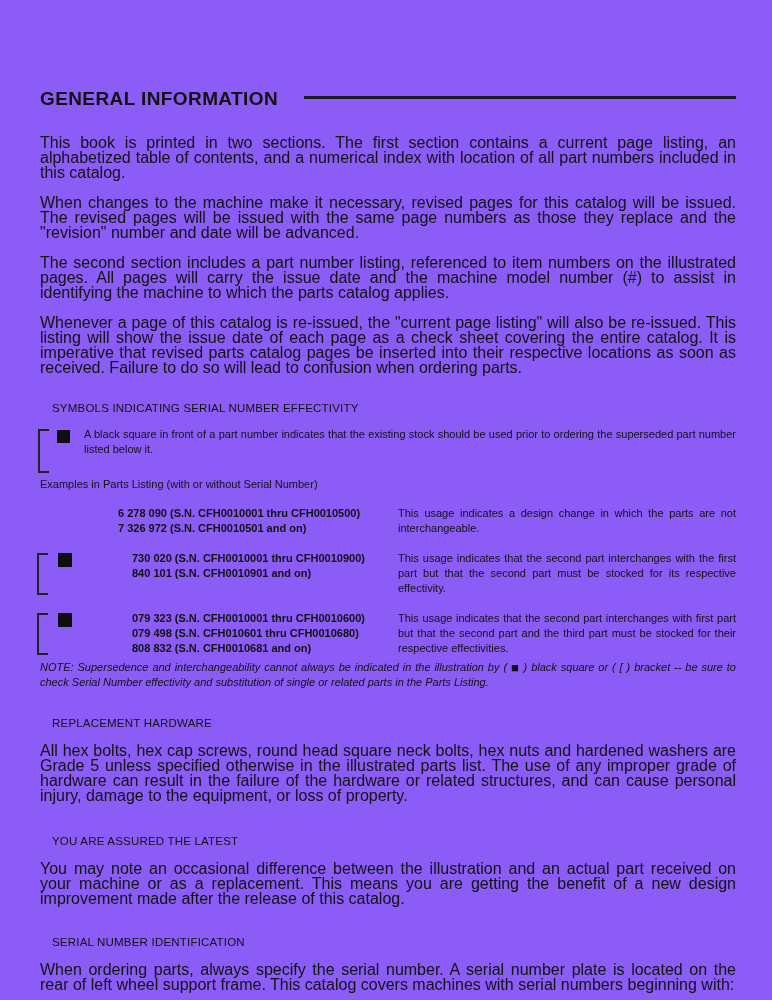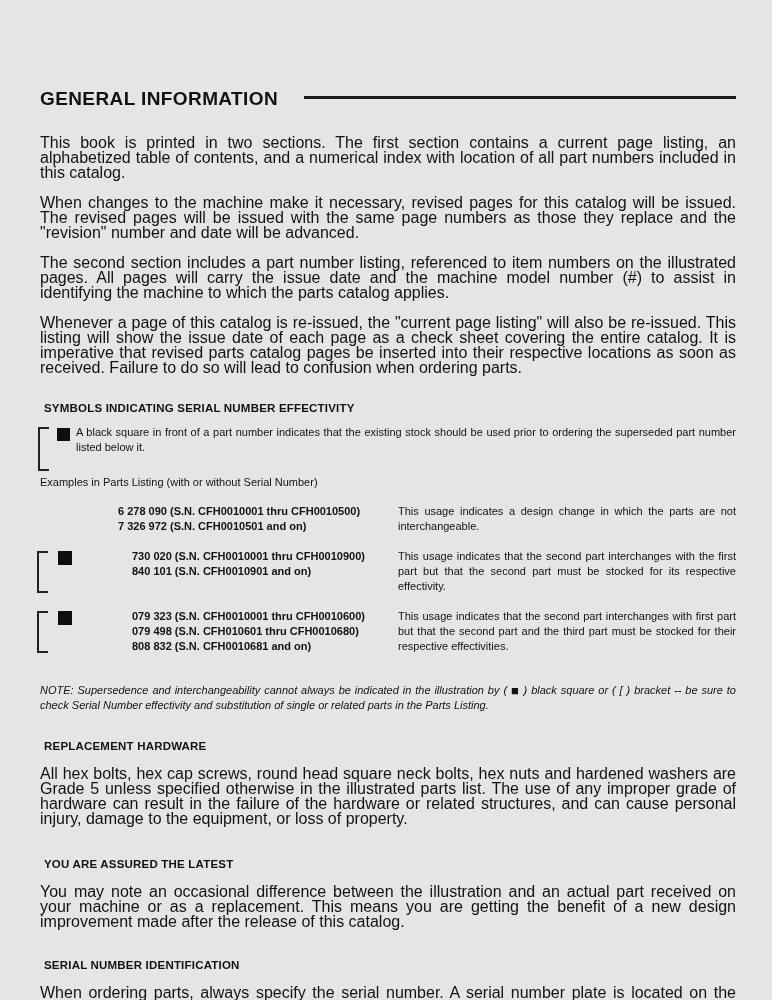--- a/index.html
+++ b/index.html
@@ -1,19 +1,19 @@
 <!DOCTYPE html>
 <html><head>
 <meta charset="utf-8">
 <style>
   html,body { margin:0; padding:0; background:#ffffff; }
   .page {
     position:relative;
     width:772px; height:1000px;
-    background:#e5e5e5;
+    background:#8b5cf6;
     box-sizing:border-box;
     padding:88px 36px 0 40px;
     font-family:"Liberation Sans", sans-serif;
     color:#121212;
     overflow:hidden;
   }
   .title-row { display:flex; align-items:flex-start; }
   .page-title {
     font-size:19px; font-weight:bold; letter-spacing:0.4px;
     white-space:nowrap; line-height:22px;
@@ -21,27 +21,27 @@
   .title-rule { flex:1; height:3px; background:#1c1c1c; margin:8px 0 0 26px; }
 
   .para {
     font-size:16px; line-height:15px; text-align:justify;
     margin:0;
   }
   .p1 { margin-top:25px; }
   .p-gap { margin-top:15px; }
 
   .sub-heading {
-    font-size:11.5px; font-weight:bold; letter-spacing:0.2px;
-    margin:4px; line-height:14px;
+    font-size:11.5px; font-weight:normal; letter-spacing:0.2px;
+    margin:12px; line-height:14px;
   }
   .h-symbols { margin-top:26px; }
 
   
-  .legend-row { display:flex; margin-top:10px; }
+  .legend-row { display:flex; margin-top:10px;gap:8px; }
   .legend-marker { width:36px; position:relative; flex:none; }
   .bracket {
     position:absolute; left:-2px; top:2px;
     width:9px; height:40px;
     border-left:2px solid #222;
     border-top:2px solid #222;
     border-bottom:2px solid #222;
   }
   .legend-sq {
     position:absolute; left:17px; top:3px;
@@ -63,21 +63,21 @@
     border-bottom:2px solid #222;
   }
   .ex-marker .sq {
     position:absolute; left:18px; top:2px;
     width:14px; height:14px; background:#0e0e0e;
   }
   .part-lines { font-size:11px; line-height:15px; font-weight:bold; white-space:nowrap;margin-left:40px; }
   .ex-right { flex:1; font-size:11px; line-height:15px; text-align:justify; }
 
   .note {
-    margin-top:29px; font-size:11px; line-height:15px;
+    margin-top:4px; font-size:11px; line-height:15px;
     font-style:italic; text-align:justify;
   }
   .note .note-sq {
     font-style:normal; font-size:13px; line-height:11px;
     position:relative; top:1px;
   }
 
   .h-repl { margin-top:26px; }
   .body-after-h { margin-top:13px; }
   .h-assured { margin-top:31px; }

